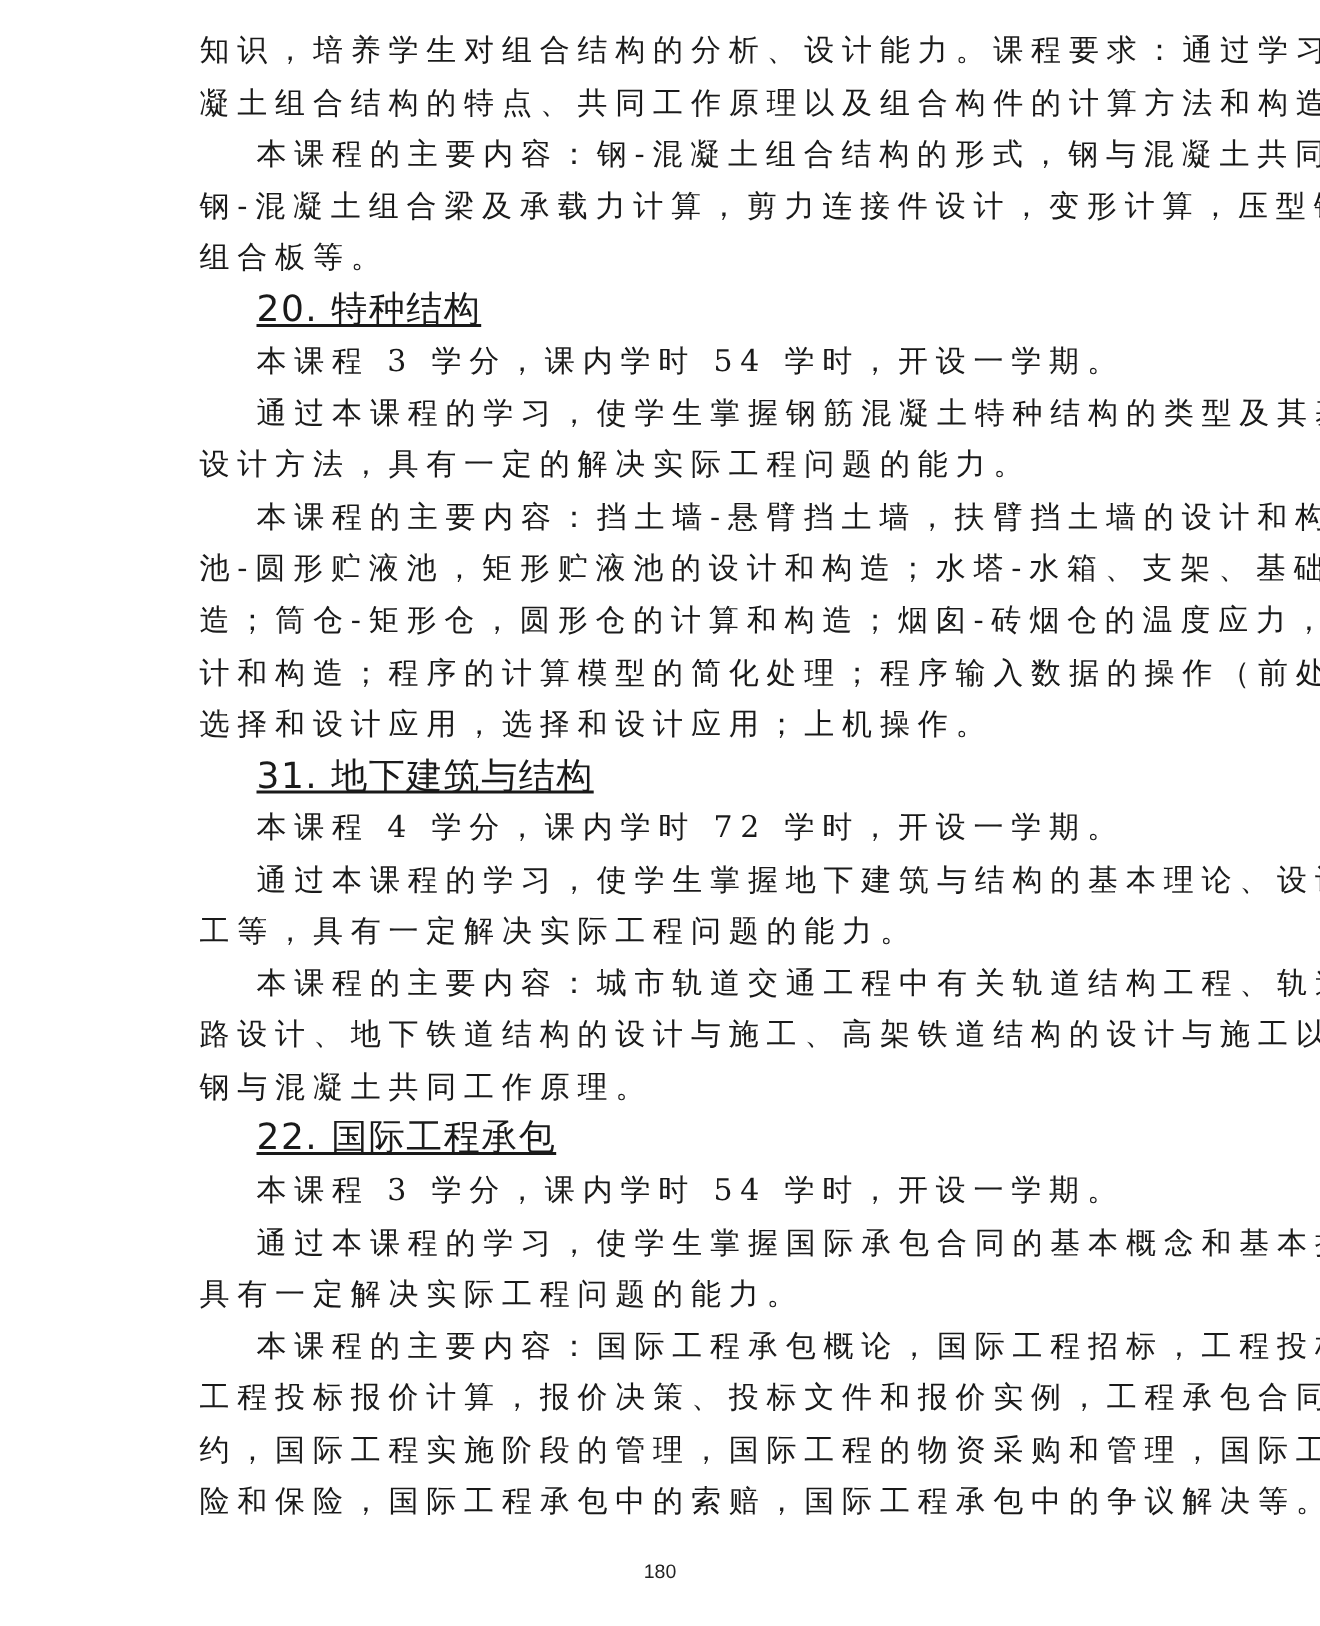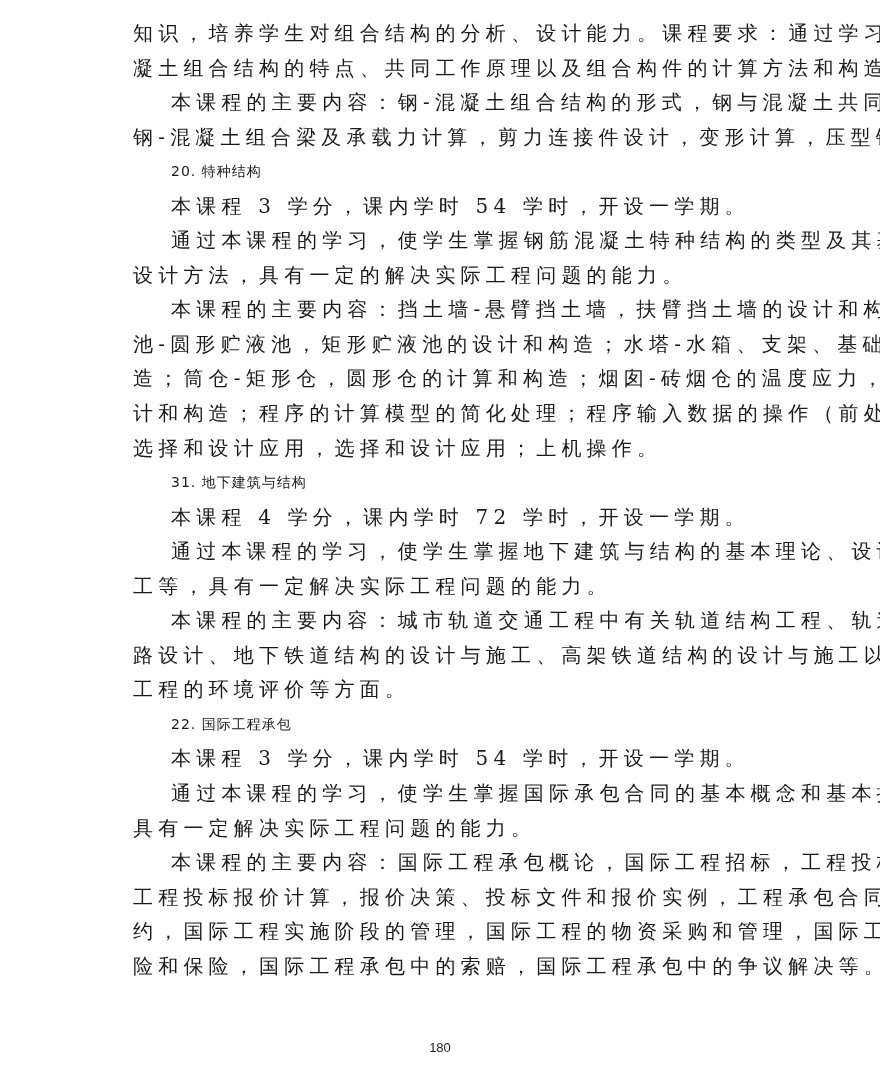--- a/index.html
+++ b/index.html
@@ -10,51 +10,52 @@
       color: #1a1a1a;
     }
     .page { position: absolute; left: 0; top: 0; width: 880px; height: 1084px; }
     .content { position: absolute; left: 133px; top: 16px; width: 620px; }
     .line {
       height: 34.55px; line-height: 34.55px;
       font-size: 20px; white-space: nowrap;
       letter-spacing: 5.2px;
     }
     .line.indent { padding-left: 38px; }
-    .line.heading { padding-left: 38px; letter-spacing: 1px; font-family: "DejaVu Sans", "Liberation Sans", sans-serif; font-size: 14px; }
+    .line.heading { padding-left: 38px; letter-spacing: 1px; font-family: "DejaVu Sans", "Liberation Sans", sans-serif; font-size: 24px; text-decoration: underline; }
     .page-number {
       position: absolute; left: 0; width: 880px; top: 1040px; text-align: center;
       font-family: "Liberation Sans", "DejaVu Sans", sans-serif; font-size: 13px; color: #222;
     }
   </style>
 </head>
 <body>
 
 <div class="page">
   <div class="content">
     <div class="line">知识，培养学生对组合结构的分析、设计能力。课程要求：通过学习了解钢-混</div>
     <div class="line">凝土组合结构的特点、共同工作原理以及组合构件的计算方法和构造要求。</div>
     <div class="line indent">本课程的主要内容：钢-混凝土组合结构的形式，钢与混凝土共同工作原理，</div>
     <div class="line">钢-混凝土组合梁及承载力计算，剪力连接件设计，变形计算，压型钢板-混凝土</div>
+    <div class="line">组合板等。</div>
     <div class="line heading">20. 特种结构</div>
     <div class="line indent">本课程 3 学分，课内学时 54 学时，开设一学期。</div>
     <div class="line indent">通过本课程的学习，使学生掌握钢筋混凝土特种结构的类型及其基本理论、</div>
     <div class="line">设计方法，具有一定的解决实际工程问题的能力。</div>
     <div class="line indent">本课程的主要内容：挡土墙-悬臂挡土墙，扶臂挡土墙的设计和构造；贮液</div>
     <div class="line">池-圆形贮液池，矩形贮液池的设计和构造；水塔-水箱、支架、基础的设计和构</div>
     <div class="line">造；筒仓-矩形仓，圆形仓的计算和构造；烟囱-砖烟仓的温度应力，计算烟囱设</div>
     <div class="line">计和构造；程序的计算模型的简化处理；程序输入数据的操作（前处理）；程序</div>
     <div class="line">选择和设计应用，选择和设计应用；上机操作。</div>
     <div class="line heading">31. 地下建筑与结构</div>
     <div class="line indent">本课程 4 学分，课内学时 72 学时，开设一学期。</div>
     <div class="line indent">通过本课程的学习，使学生掌握地下建筑与结构的基本理论、设计方法与施</div>
     <div class="line">工等，具有一定解决实际工程问题的能力。</div>
     <div class="line indent">本课程的主要内容：城市轨道交通工程中有关轨道结构工程、轨道交通的线</div>
     <div class="line">路设计、地下铁道结构的设计与施工、高架铁道结构的设计与施工以及轨道交通</div>
-    <div class="line">工程的环境评价等方面。</div>
+    <div class="line">钢与混凝土共同工作原理。</div>
     <div class="line heading">22. 国际工程承包</div>
     <div class="line indent">本课程 3 学分，课内学时 54 学时，开设一学期。</div>
     <div class="line indent">通过本课程的学习，使学生掌握国际承包合同的基本概念和基本操作方法，</div>
     <div class="line">具有一定解决实际工程问题的能力。</div>
     <div class="line indent">本课程的主要内容：国际工程承包概论，国际工程招标，工程投标前期工作，</div>
     <div class="line">工程投标报价计算，报价决策、投标文件和报价实例，工程承包合同的谈判与签</div>
     <div class="line">约，国际工程实施阶段的管理，国际工程的物资采购和管理，国际工程承包的风</div>
     <div class="line">险和保险，国际工程承包中的索赔，国际工程承包中的争议解决等。</div>
   </div>
   <div class="page-number">180</div>

